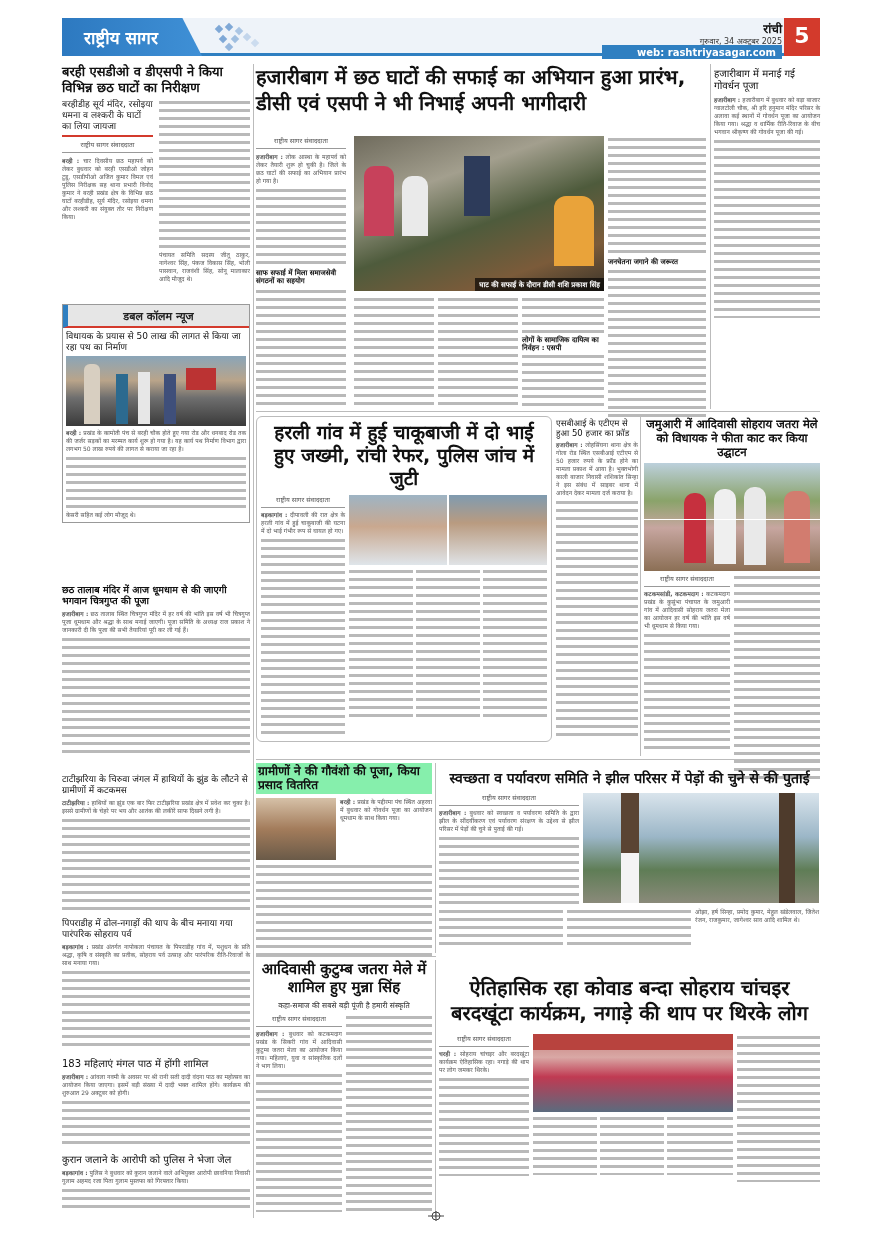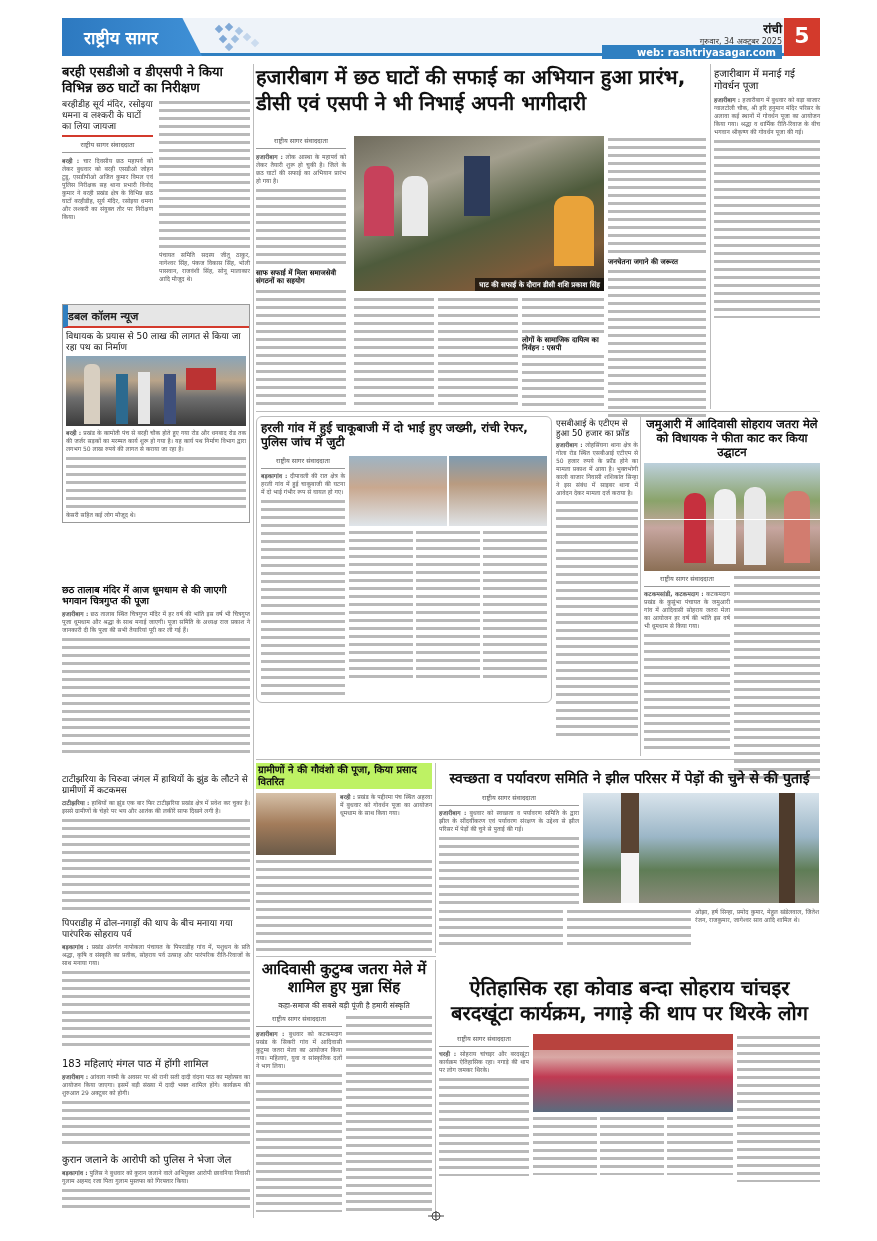--- a/index.html
+++ b/index.html
@@ -61,21 +61,21 @@
         <div class="txt" style="margin-top:4px;height:118px;overflow:hidden;"><b>बरही :</b> <span>चार दिवसीय छठ महापर्व को लेकर बुधवार को बरही एसडीओ जोहन टुडू, एसडीपीओ अजित कुमार विमल एवं पुलिस निरीक्षक सह थाना प्रभारी विनोद कुमार ने बरही प्रखंड क्षेत्र के विभिन्न छठ घाटों बरहीडीह, सूर्य मंदिर, रसोइया धमना और लश्करी का संयुक्त तौर पर निरीक्षण किया।</span></div>
       </div>
       <div style="width:91px;">
         <div class="txt lines" style="height:150px;"></div>
         <div class="txt" style="margin-top:2px;">पंचायत समिति सदस्य जीतू ठाकुर, नागेश्वर सिंह, पंकज विकास सिंह, भोली पासवान, राजवंशी सिंह, सोनू मालाकार आदि मौजूद थे।</div>
       </div>
     </div>
   </div>
 
   <div class="blk" style="left:0;top:286px;width:188px;border:1px solid #999;">
-    <div style="background:#e6e6e6;border-left:5px solid #2f7fc1;border-bottom:2px solid #d33a2c;font-weight:bold;font-size:11px;padding:3px 0;">डबल कॉलम न्यूज</div>
+    <div style="background:#e6e6e6;border-left:5px solid #2f7fc1;border-bottom:2px solid #d33a2c;text-align:center;font-weight:bold;font-size:11px;padding:3px 0;">डबल कॉलम न्यूज</div>
     <div style="padding:3px;">
       <div class="hl" style="font-size:9px;font-weight:normal;">विधायक के प्रयास से 50 लाख की लागत से किया जा रहा पथ का निर्माण</div>
       <div class="photo" style="position:relative;height:70px;margin-top:3px;background:linear-gradient(180deg,#8aa5b8 0%,#b9a48a 35%,#6e6e6e 60%,#3a3a3a 100%);">
         <div style="position:absolute;left:18px;top:8px;width:16px;height:60px;background:#d8cfc1;border-radius:6px 6px 0 0;"></div>
         <div style="position:absolute;left:50px;top:18px;width:12px;height:50px;background:#2c6a8f;"></div>
         <div style="position:absolute;left:72px;top:16px;width:12px;height:52px;background:#e7e7e7;"></div>
         <div style="position:absolute;left:98px;top:18px;width:12px;height:50px;background:#3f4f7a;"></div>
         <div style="position:absolute;left:120px;top:12px;width:30px;height:22px;background:#b33;"></div>
       </div>
       <div class="txt" style="margin-top:3px;"><b>बरही :</b> <span>प्रखंड के कामोती पंच से बरही चौक होते हुए गया रोड और धनबाद रोड तक की जर्जर सड़कों का मरम्मत कार्य शुरू हो गया है। यह कार्य पथ निर्माण विभाग द्वारा लगभग 50 लाख रुपये की लागत से कराया जा रहा है।</span></div>
@@ -151,21 +151,21 @@
   <div class="vr" style="left:648px;top:46px;height:345px;"></div>
   <div class="blk" style="left:652px;top:50px;width:106px;">
     <div class="hl" style="font-size:10px;font-weight:normal;">हजारीबाग में मनाई गई गोवर्धन पूजा</div>
     <div class="txt" style="margin-top:4px;"><b>हजारीबाग :</b> <span>हजारीबाग में बुधवार को बड़ा बाजार ग्वालटोली चौक, श्री हरि हनुमान मंदिर परिसर के अलावा कई स्थानों में गोवर्धन पूजा का आयोजन किया गया। श्रद्धा व धार्मिक रीति-रिवाज के बीच भगवान श्रीकृष्ण की गोवर्धन पूजा की गई।</span></div>
     <div class="txt lines" style="height:180px;margin-top:2px;"></div>
   </div>
 
   <div class="hr" style="left:194px;top:393px;width:564px;"></div>
 
   <div class="blk" style="left:194px;top:398px;width:296px;border:1px solid #bbb;border-radius:6px;padding:4px;">
-    <div class="hl" style="font-size:12px;text-align:left;">हरली गांव में हुई चाकूबाजी में दो भाई हुए जख्मी, रांची रेफर, पुलिस जांच में जुटी</div>
+    <div class="hl" style="font-size:19px;text-align:center;">हरली गांव में हुई चाकूबाजी में दो भाई हुए जख्मी, रांची रेफर, पुलिस जांच में जुटी</div>
     <div style="display:flex;gap:4px;margin-top:6px;">
       <div style="width:86px;">
         <div class="byline">राष्ट्रीय सागर संवाददाता</div>
         <div class="txt" style="margin-top:3px;"><b>बड़कागांव :</b> <span>दीपावली की रात क्षेत्र के हरली गांव में हुई चाकूबाजी की घटना में दो भाई गंभीर रूप से घायल हो गए।</span></div>
         <div class="txt lines" style="height:200px;margin-top:2px;"></div>
       </div>
       <div style="width:198px;">
         <div style="display:flex;gap:2px;height:70px;">
           <div class="photo" style="position:relative;width:98px;height:70px;background:linear-gradient(180deg,#9eb4c4 0%,#c9a88f 45%,#dfe5ea 100%);"></div>
           <div class="photo" style="position:relative;width:98px;height:70px;background:linear-gradient(180deg,#7f9bb0 0%,#b99b80 40%,#e0e3e6 100%);"></div>
@@ -201,21 +201,21 @@
         <div class="txt" style="margin-top:3px;"><b>कटकमसांडी, कटकमदाग :</b> <span>कटकमदाग प्रखंड के कुसुंभा पंचायत के जमुआरी गांव में आदिवासी सोहराय जतरा मेला का आयोजन हर वर्ष की भांति इस वर्ष भी धूमधाम से किया गया।</span></div>
         <div class="txt lines" style="height:120px;margin-top:2px;"></div>
       </div>
       <div class="txt lines" style="width:86px;height:205px;"></div>
     </div>
   </div>
 
   <div class="hr" style="left:194px;top:741px;width:564px;"></div>
 
   <div class="blk" style="left:194px;top:745px;width:176px;">
-    <div class="hl" style="font-size:10px;background:#bef264;padding:1px 2px;">ग्रामीणों ने की गौवंशो की पूजा, किया प्रसाद वितरित</div>
+    <div class="hl" style="font-size:12px;background:#86efac;padding:1px 2px;">ग्रामीणों ने की गौवंशो की पूजा, किया प्रसाद वितरित</div>
     <div style="display:flex;gap:4px;margin-top:4px;">
       <div class="photo" style="position:relative;width:80px;height:62px;background:linear-gradient(180deg,#d6c1a8 0%,#a37c5b 50%,#6a5a48 100%);"></div>
       <div style="width:92px;">
         <div class="txt"><b>बरही :</b> <span>प्रखंड के पद्दीरमा पंच स्थित अहरवा में बुधवार को गोवर्धन पूजा का आयोजन धूमधाम के साथ किया गया।</span></div>
       </div>
     </div>
     <div class="txt lines" style="height:96px;margin-top:3px;"></div>
   </div>
   <div class="vr" style="left:373px;top:745px;height:190px;"></div>
 

